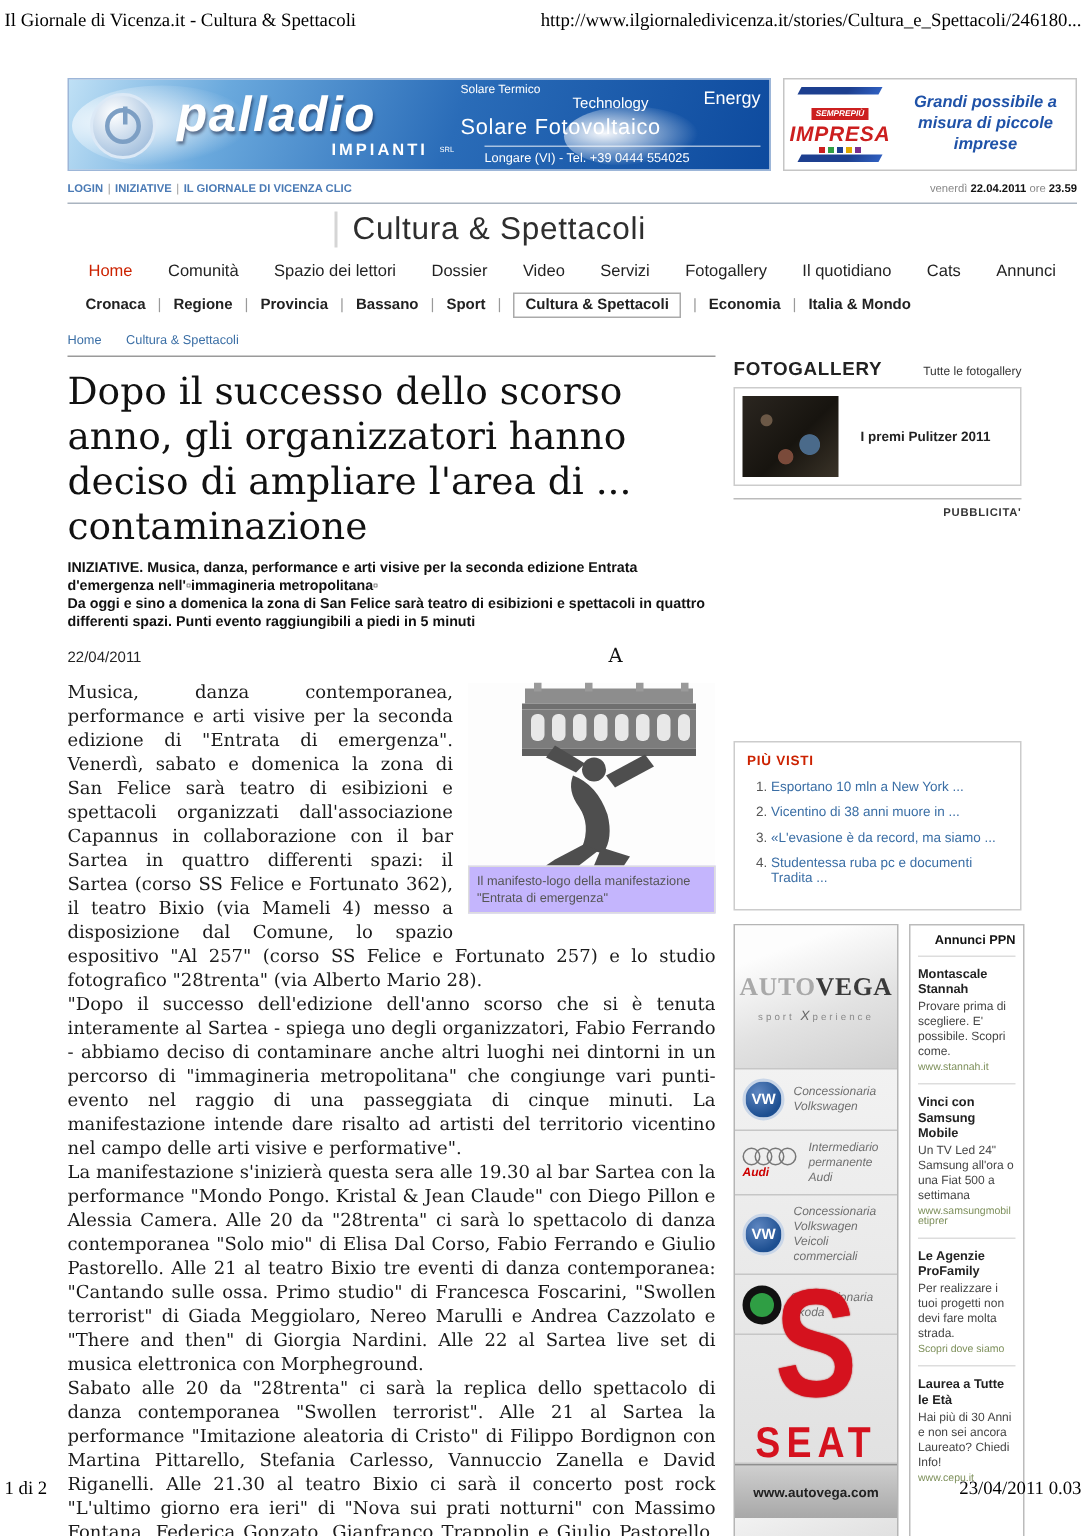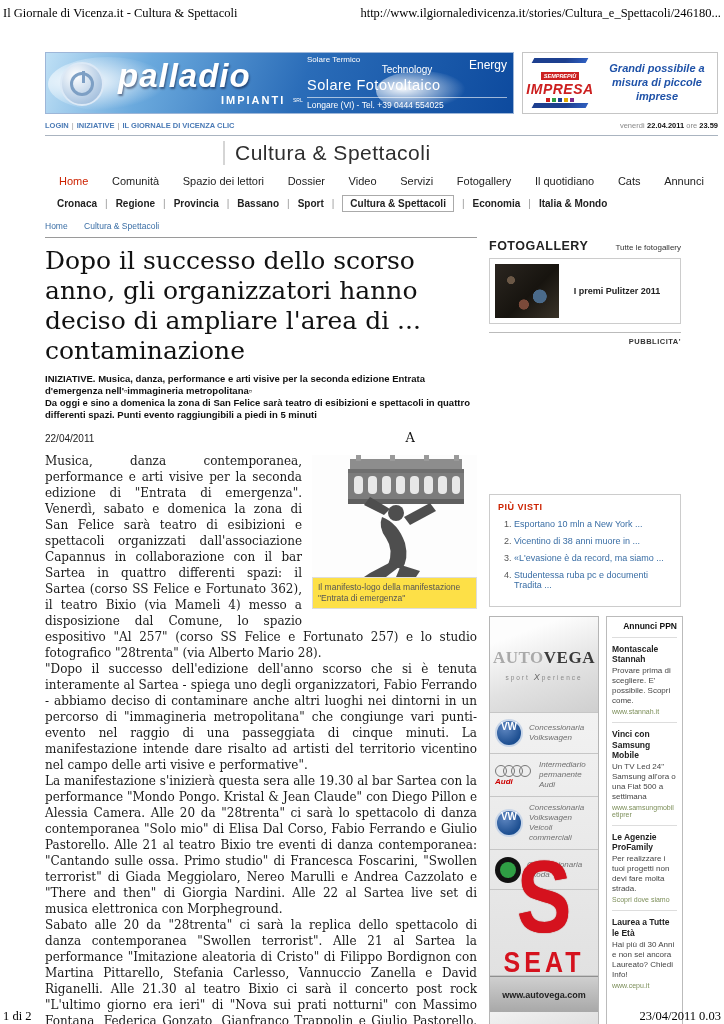--- a/index.html
+++ b/index.html
@@ -4,21 +4,21 @@
 <style>
   * { margin:0; padding:0; box-sizing:border-box; }
   html,body { background:#e9e9e9; }
   .page { position:relative; width:724px; height:1024px; background:#fff; margin:0 auto; overflow:hidden;
           font-family:"Liberation Sans", sans-serif; color:#222; }
 
   
   .print-header, .print-footer { position:absolute; left:3px; right:3px; display:flex;
      justify-content:space-between; font-family:"Liberation Serif", serif; font-size:12.5px; color:#000; }
   .print-header { top:6px; }
-  .print-footer { bottom:0;margin-top:29px; }
+  .print-footer { bottom:24px;margin-top:29px; }
 
   
   .site { position:absolute; left:45px; top:52px; width:673px; }
 
   
   .banner-row { display:flex; gap:8px; height:62px; }
   .palladio { position:relative; width:469px; height:62px; overflow:hidden; border:1px solid #9db6d8;
      background:linear-gradient(110deg,#bfe0f5 0%,#6aa9dd 22%,#2a6cb8 55%,#0d4a9e 100%); }
   .cloud { position:absolute; left:2px; top:4px; width:120px; height:54px; border-radius:50%;
      background:radial-gradient(ellipse at 30% 45%, rgba(255,255,255,.95), rgba(255,255,255,0) 70%); }
@@ -29,21 +29,21 @@
   .pal-logo .stick { position:absolute; left:9px; top:-4px; width:3px; height:12px; background:#7d9fc4; }
   .pal-name { position:absolute; left:72px; top:4px; font-size:33px; font-weight:bold; font-style:italic;
      color:#fff; letter-spacing:1px; text-shadow:1px 2px 2px rgba(0,0,30,.45); }
   .pal-impianti { position:absolute; left:175px; top:41px; font-size:11px; font-weight:bold; color:#fff; letter-spacing:2px; }
   .pal-srl { position:absolute; left:247px; top:44px; font-size:5px; color:#fff; }
   .pal-right { position:absolute; right:6px; top:2px; width:200px; color:#fff; text-align:left; }
   .pal-r1 { font-size:8px; }
   .pal-r2 { font-size:10px; text-align:center; }
   .pal-r3 { position:absolute; right:0; top:3px; font-size:12px; }
   .pal-r4 { font-size:14.5px; margin-top:2px; letter-spacing:.5px; }
-  .pal-r5 { font-size:8.5px; margin-top:4px; border-top:1px solid rgba(255,255,255,.6); padding-top:2px; }
+  .pal-r5 { font-size:8.5px; margin-top:4px; border-top:1px solid rgba(255,255,255,.6); padding-top:2px;margin-left:16px; }
   .impresa { position:relative; width:196px; height:62px; border:1px solid #c5c5c5; background:#fff; display:flex; align-items:center; }
   .imp-logo { width:74px; text-align:center; position:relative; }
   .imp-stripe-t,.imp-stripe-b { height:5px; background:linear-gradient(100deg,#1d3f8f 60%,#2f5fc0); transform:skewX(-28deg); margin:1px 10px; }
   .imp-top { display:inline-block; background:#cc1f1f; color:#fff; font-size:5.5px; font-weight:bold; font-style:italic; padding:1px 3px; }
   .imp-main { color:#cc1f1f; font-size:14px; font-weight:bold; font-style:italic; letter-spacing:.5px; line-height:1; }
   .imp-sq { display:flex; gap:2px; justify-content:center; margin-top:2px; }
   .imp-sq i { width:4px; height:4px; display:block; }
   .imp-text { flex:1; color:#1f52a8; font-weight:bold; font-style:italic; font-size:11px; text-align:center; line-height:1.25; }
 
   
@@ -78,21 +78,21 @@
   .headline { font-family:"DejaVu Serif", serif; font-weight:normal; font-size:25px; line-height:1.2; color:#111; }
   .standfirst { margin-top:7px; font-size:9.5px; font-weight:bold; line-height:1.25; color:#111; }
   .standfirst2 { font-size:9.5px; font-weight:bold; line-height:1.25; color:#111; }
   .date-row { display:flex; margin:9px 0 8px; align-items:baseline; }
   .art-date { font-size:10px; color:#222; }
   .font-a { margin-left:auto; margin-right:62px; font-family:"DejaVu Serif", serif; font-size:13px; color:#111; }
   .art-body { font-family:"DejaVu Serif", serif; font-size:12px; line-height:16px; color:#1a1a1a; text-align:justify; }
   .art-body p { margin:0; }
   .art-fig { float:right; width:165px; margin:2px 0 4px 10px; font-family:"Liberation Sans", sans-serif; }
   .fig-img { width:165px; height:122px; background:#fff; display:block; }
-  .fig-cap { border:1px solid #ddd; background:#fde047; font-size:8.5px; color:#555; line-height:1.3;
+  .fig-cap { border:1px solid #ddd; background:#c4b5fd; font-size:8.5px; color:#555; line-height:1.3;
      padding:4px 5px; text-align:left; }
 
   
   .sb-head { display:flex; align-items:baseline; justify-content:space-between; width:192px; }
   .sb-title { font-size:12.5px; font-weight:bold; color:#222; letter-spacing:.5px; }
   .sb-link { font-size:8px; color:#333; }
   .foto-box { width:192px; height:66px; border:1px solid #ccc; margin-top:5px; display:flex; align-items:center; padding:5px; }
   .foto-thumb { width:64px; height:54px; background:
      radial-gradient(circle at 25% 30%, #6b5846 6%, transparent 7%),
      radial-gradient(circle at 70% 60%, #4a6a8a 12%, transparent 13%),
@@ -115,21 +115,21 @@
      display:flex; flex-direction:column; justify-content:center; align-items:center; border-bottom:1px solid #c6c6c6; }
   .av-name { font-family:"Liberation Serif", serif; font-size:17px; font-weight:bold; }
   .av-name .lt { color:#a9a9a9; letter-spacing:.5px; }
   .av-name .dk { color:#3a3a3a; letter-spacing:.5px;margin-top:12px; }
   .av-tag { font-size:6.5px; color:#8a8a8a; letter-spacing:2px; margin-top:4px; }
   .av-tag i { font-size:9px; color:#6a6a6a; }
   .av-item { display:flex; align-items:center; gap:6px; padding:6px 5px; border-bottom:1px solid #c6c6c6; min-height:40px; }
   .av-label { font-size:8px; color:#6f6f6f; font-style:italic; line-height:1.25; }
   .vw-badge { width:28px; height:28px; border-radius:50%; flex:0 0 28px;
      background:radial-gradient(circle at 35% 30%, #5e86c0, #1d4f91 70%); border:2px solid #c9d6e8;
-     color:#fff; font-size:10px; font-weight:bold; display:flex; align-items:flex-start; justify-content:center; }
+     color:#fff; font-size:10px; font-weight:bold; display:flex; align-items:center; justify-content:center; }
   .audi-badge { flex:0 0 38px; }
   .audi-rings { display:flex; }
   .audi-rings i { width:12px; height:12px; border:1.6px solid #777; border-radius:50%; margin-left:-4px; display:block; }
   .audi-word { color:#c00; font-size:8px; font-weight:bold; font-style:italic; }
   .skoda-badge { width:26px; height:26px; flex:0 0 26px; border-radius:50%; background:#111; display:flex; align-items:center; justify-content:center; }
   .skoda-badge i { width:16px; height:16px; border-radius:50%; background:#2f9e44; display:block; }
   .seat-block { position:relative; height:86px; border-bottom:1px solid #c6c6c6; overflow:visible; }
   .seat-s { position:absolute; left:50%; top:-34px; transform:translateX(-50%) scaleY(1.25);
      font-size:82px; font-weight:bold; color:#d5121e; font-family:"Liberation Sans", sans-serif; line-height:1;
      text-shadow:0 0 1px #a00; }

